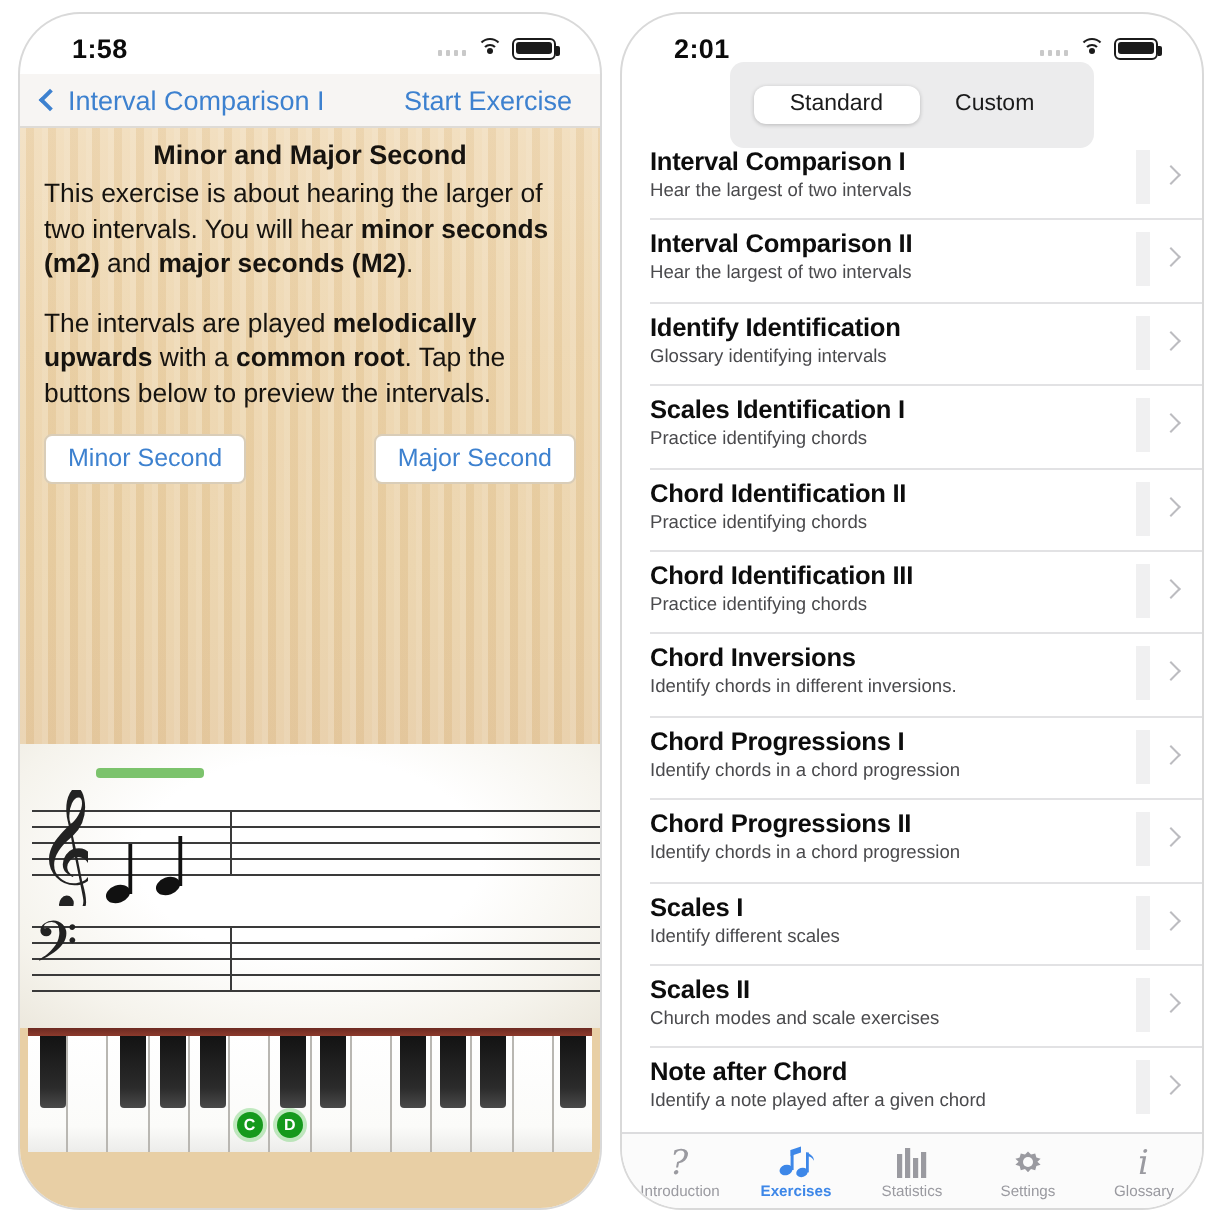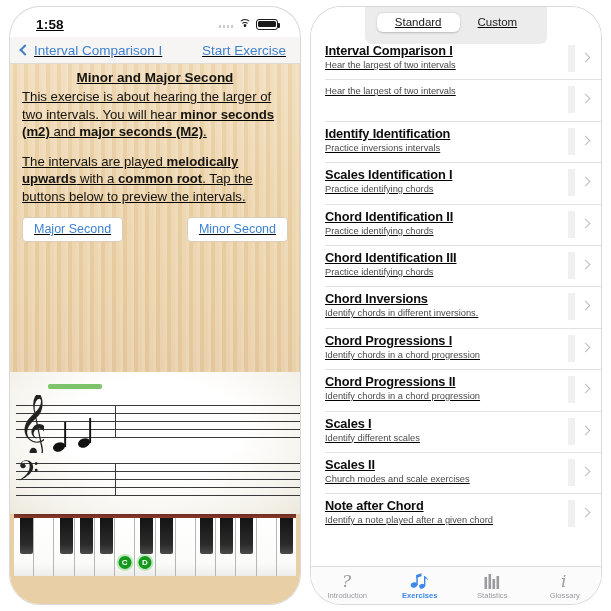--- a/index.html
+++ b/index.html
@@ -13,21 +13,20 @@
 
   
   .phone {
     position: relative;
     width: 290px; height: 597px;
     margin-top: 7px;
     background: #ffffff;
     border-radius: 30px;
     overflow: hidden;
     box-shadow: 0 0 0 1px #d9d9d9;
-    text-decoration: underline;
   }
   .phone.left  { margin-left: 10px; }
   .phone.right { margin-left: 11px; }
 
   
   .statusbar {
     position: relative; height: 30px;
     display: flex; align-items: center; justify-content: space-between;
     padding: 4px 22px 0 26px;
   }
@@ -172,22 +171,22 @@
 
       <p class="ex-para">
         <span>This exercise is about hearing the larger of two intervals. You will hear </span><b>minor seconds (m2)</b><span> and </span><b>major seconds (M2)</b><span>.</span>
       </p>
 
       <p class="ex-para">
         <span>The intervals are played </span><b>melodically upwards</b><span> with a </span><b>common root</b><span>. Tap the buttons below to preview the intervals.</span>
       </p>
 
       <div class="btn-row">
+        <button class="prev-btn">Minor Second</button>
         <button class="prev-btn">Major Second</button>
-        <button class="prev-btn">Minor Second</button>
       </div>
     </div>
 
     <div class="staff-area">
       <div class="green-bar"></div>
 
       <div class="staff treble">
         <div class="line" style="top:0px"></div>
         <div class="line" style="top:8px"></div>
         <div class="line" style="top:16px"></div>
@@ -251,43 +250,63 @@
         <div class="bkey" style="left:186px"></div>
         <div class="bkey" style="left:206px"></div>
         <div class="bkey" style="left:226px"></div>
         <div class="bkey" style="left:266px"></div>
       </div>
     </div>
   </div>
 
   <div class="phone right">
 
+    <div class="statusbar">
+      <span class="sb-time">2:01</span>
+      <span class="sb-right">
+        <span class="sig">
+            <i></i>
+            <i></i>
+            <i></i>
+            <i></i>
+          </span>
+        <span class="wifi">
+            <b></b>
+            <u></u>
+            <s></s>
+          </span>
+        <span class="batt">
+            <i></i>
+          </span>
+      </span>
+    </div>
 
     <div class="seg-wrap">
       <div class="segmented">
         <div class="seg active">Standard</div>
         <div class="seg">Custom</div>
       </div>
     </div>
 
     <div class="list">
       <div class="row">
         <div class="row-title">Interval Comparison I</div>
         <div class="row-sub">Hear the largest of two intervals</div>
         <span class="row-bar"></span>
         <span class="chev"></span>
       </div>
       <div class="row">
+        <div class="row-title">Interval Comparison II</div>
         <div class="row-sub">Hear the largest of two intervals</div>
         <span class="row-bar"></span>
         <span class="chev"></span>
       </div>
       <div class="row">
         <div class="row-title">Identify Identification</div>
-        <div class="row-sub">Practice inversions intervals</div>
+        <div class="row-sub">Glossary identifying intervals</div>
         <span class="row-bar"></span>
         <span class="chev"></span>
       </div>
       <div class="row">
         <div class="row-title">Scales Identification I</div>
         <div class="row-sub">Practice identifying chords</div>
         <span class="row-bar"></span>
         <span class="chev"></span>
       </div>
       <div class="row">
@@ -372,20 +391,29 @@
               <rect x="4.5" y="0" width="2.6" height="15"></rect>
               <rect x="8.5" y="5" width="2.6" height="10"></rect>
               <rect x="12.5" y="2" width="2.6" height="13"></rect>
             </g>
           </svg>
         </span>
         <span class="tab-label">Statistics</span>
       </div>
       <div class="tab">
         <span class="tab-ico">
+          <svg width="16" height="16" viewBox="0 0 16 16">
+            <path fill="currentColor" d="M8 0.7l1.5 1.6 2.1-.6.6 2.1 2.1.6-1.6 1.5 1.6 1.5-2.1.6-.6 2.1-2.1-.6L8 11.1 6.5 9.5l-2.1.6-.6-2.1-2.1-.6L3.3 5.9 1.7 4.4l2.1-.6.6-2.1 2.1.6z" transform="translate(0,2)"></path>
+            <circle cx="8" cy="8" r="2.5" fill="#fbfbfb"></circle>
+          </svg>
+        </span>
+        <span class="tab-label">Settings</span>
+      </div>
+      <div class="tab">
+        <span class="tab-ico">
           <svg width="13" height="17" viewBox="0 0 13 17">
               <text x="3" y="15" font-family="DejaVu Serif, serif" font-size="17" font-style="italic" fill="currentColor">i</text>
             </svg>
         </span>
         <span class="tab-label">Glossary</span>
       </div>
     </div>
   </div>
 </div>
 

